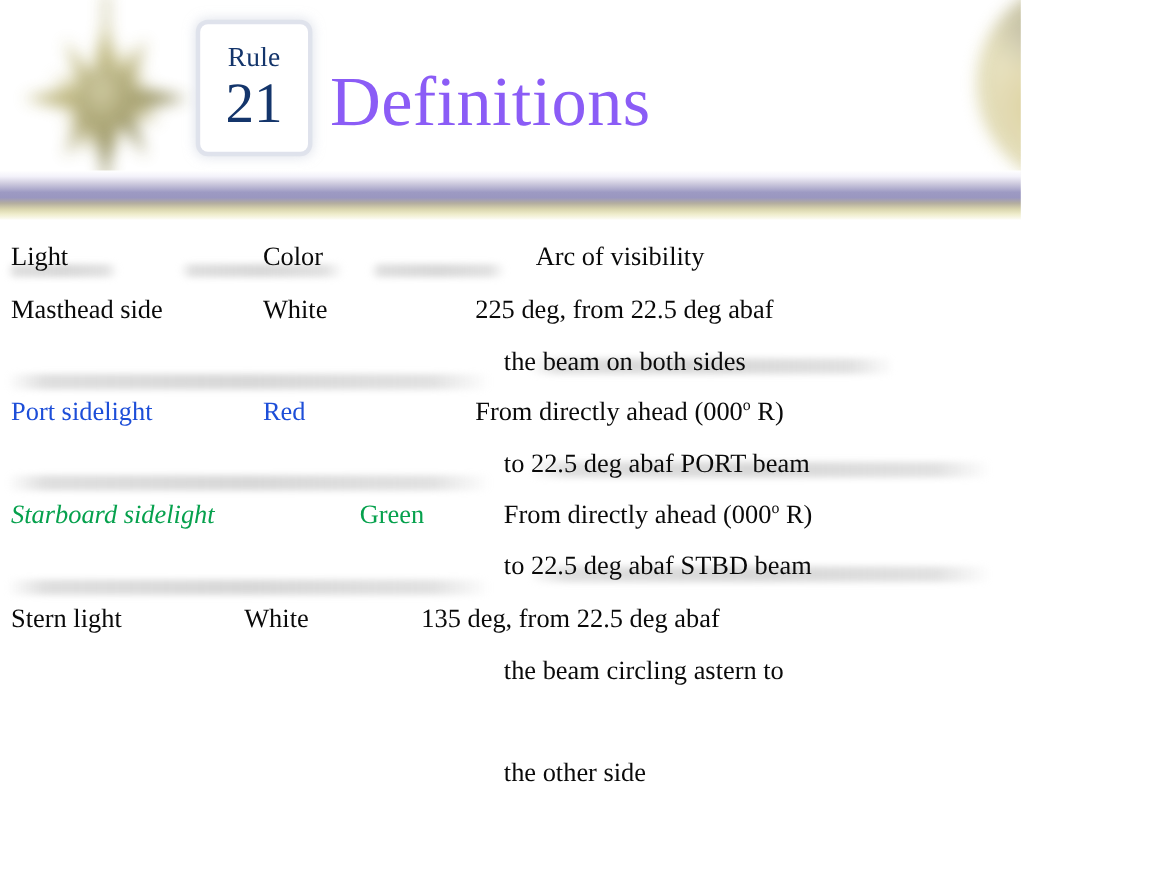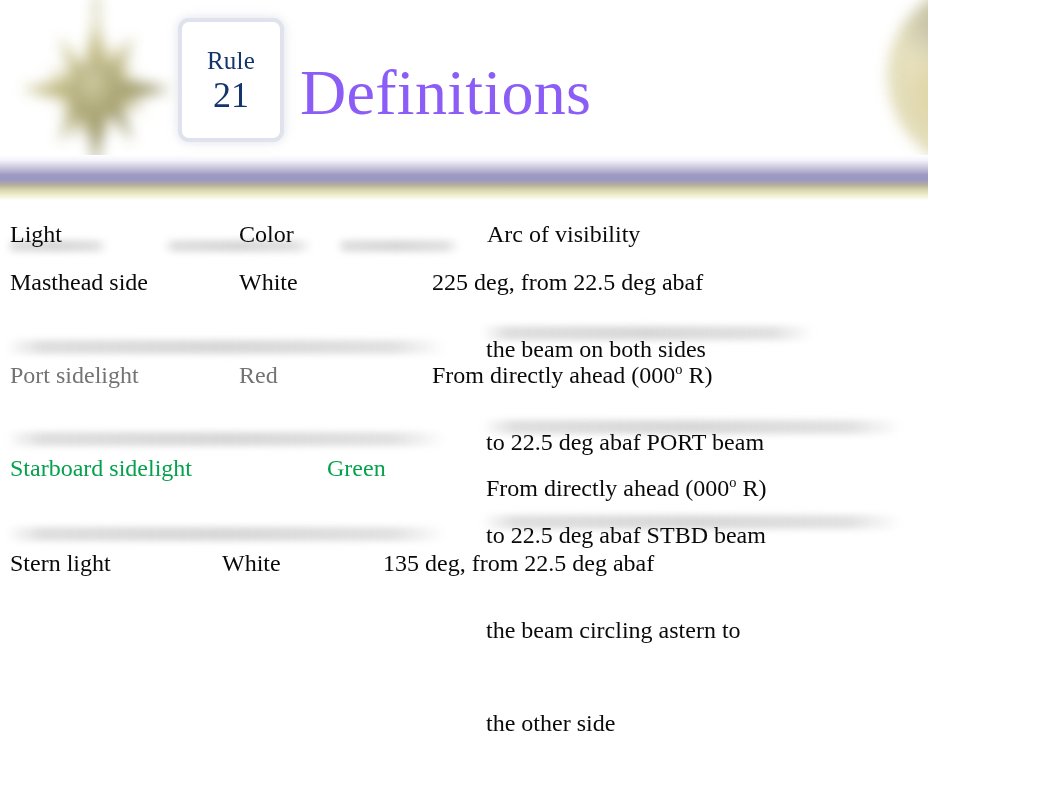--- a/index.html
+++ b/index.html
@@ -142,21 +142,21 @@
     justify-content: center;
     color: #14356b;
   }
   .rule-badge .rule-word {
     font-size: 25px;
     line-height: 1;
     letter-spacing: .2px;
     margin-bottom: 4px;
   }
   .rule-badge .rule-num {
-    font-size: 36px;
+    font-size: 52px;
     line-height: 1;
   }
 
   .slide-title {
     position: absolute;
     left: 300px;
     top: 58px;
     width: 480px;
     text-align: left;
     font-size: 64px;
@@ -178,22 +178,22 @@
   .txt-line {
     position: absolute;
     font-size: 24px;
     line-height: 1;
     color: #0a0a0a;
     white-space: pre;
   }
   .txt-line.col-light  { left: 10px; }
   .txt-line.col-color  { left: 239px; }
   .txt-line.col-arc    { left: 432px; }
-  .txt-line.indent1    { left: 486px; margin-top: 20px; }
-  .txt-line.c-red      { color: #737373; }
+  .txt-line.indent1    { left: 458px; }
+  .txt-line.c-red      { color: #1d4ed8; }
   .txt-line.c-green    { color: #06a14d; }
 
   
   .r-head-light { left: 10px;  top: 22px; }
   .r-head-color { left: 239px; top: 22px; }
   .r-head-arc   { left: 474px; top: 22px; margin-left: 13px; }
 
   
   .smudge {
     position: absolute;
@@ -257,21 +257,21 @@
     <div class="txt-line col-light" style="top:70px;">Masthead side</div>
     <div class="txt-line col-color" style="top:70px;">White</div>
     <div class="txt-line col-arc" style="top:70px;">225 deg, from 22.5 deg abaf</div>
     <div class="txt-line indent1" style="top:117px;">the beam on both sides</div>
 
     <div class="txt-line col-light c-red" style="top:163px;">Port sidelight</div>
     <div class="txt-line col-color c-red" style="top:163px;">Red</div>
     <div class="txt-line col-arc" style="top:163px;"><span>From directly ahead (000</span><sup class="deg">o</sup><span> R)</span></div>
     <div class="txt-line indent1" style="top:210px;">to 22.5 deg abaf PORT beam</div>
 
-    <div class="txt-line col-light c-green" style="top:256px;">Starboard sidelight</div>
+    <div class="txt-line col-light c-green" style="top:256px;font-style:italic;">Starboard sidelight</div>
     <div class="txt-line c-green" style="top:256px; left:327px;">Green</div>
     <div class="txt-line indent1" style="top:256px;"><span>From directly ahead (000</span><sup class="deg">o</sup><span> R)</span></div>
     <div class="txt-line indent1" style="top:303px;">to 22.5 deg abaf STBD beam</div>
 
     <div class="txt-line col-light" style="top:351px;">Stern light</div>
     <div class="txt-line" style="top:351px; left:222px;">White</div>
     <div class="txt-line" style="top:351px; left:383px;">135 deg, from 22.5 deg abaf</div>
     <div class="txt-line indent1" style="top:398px;">the beam circling astern to</div>
     <div class="txt-line indent1" style="top:491px;">the other side</div>
 

